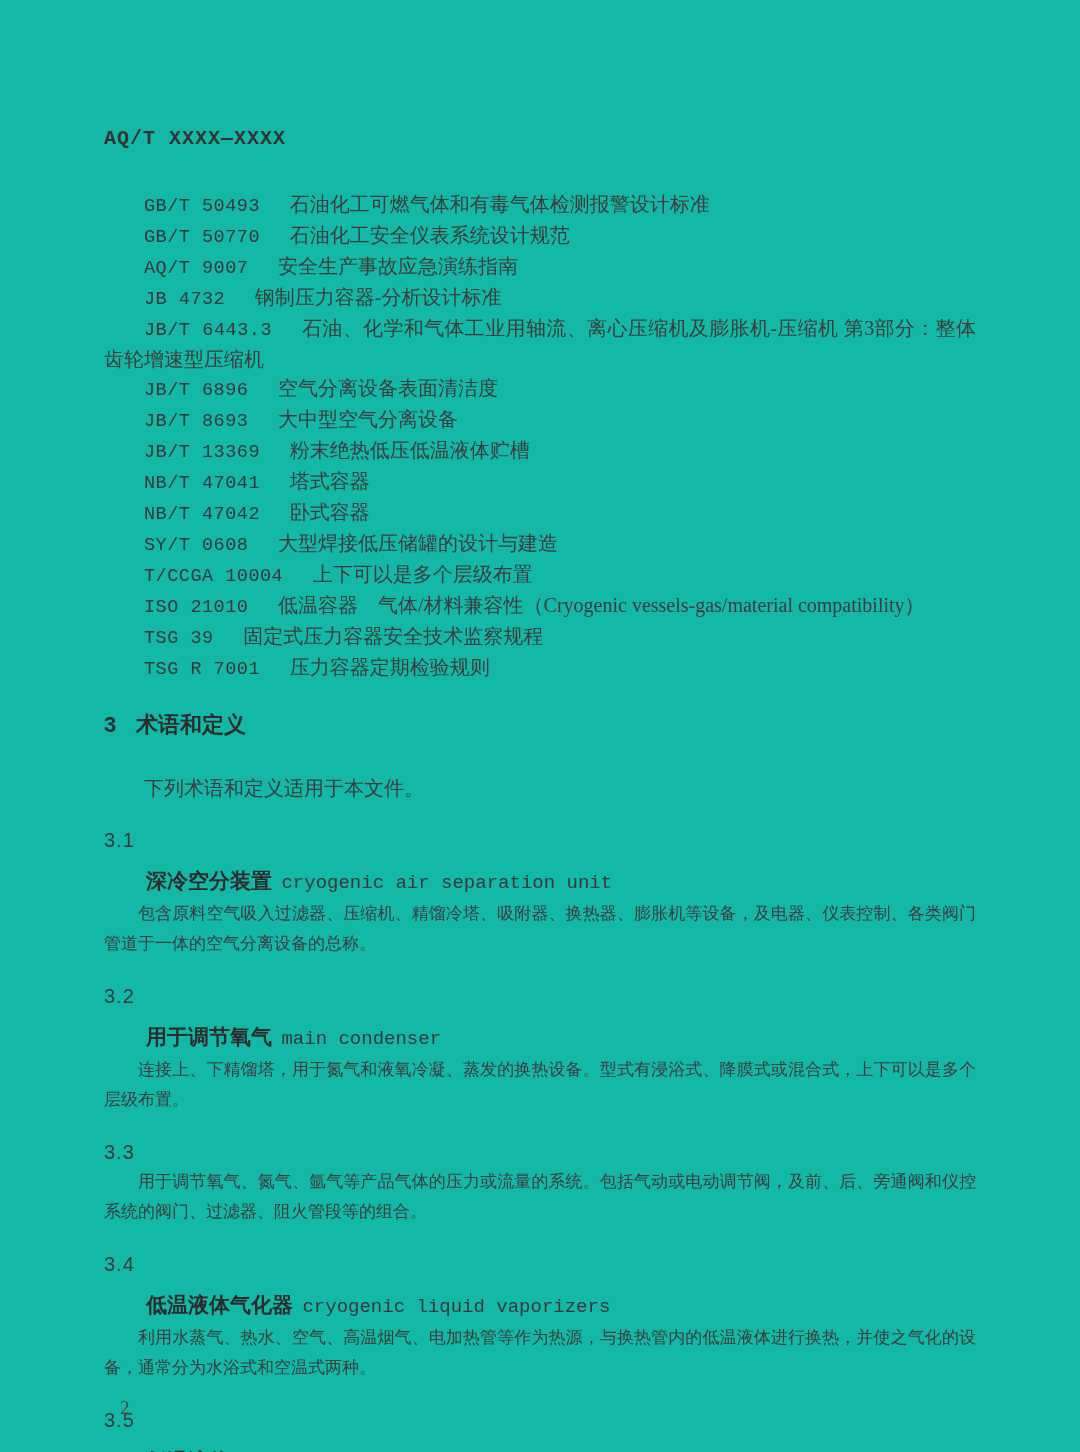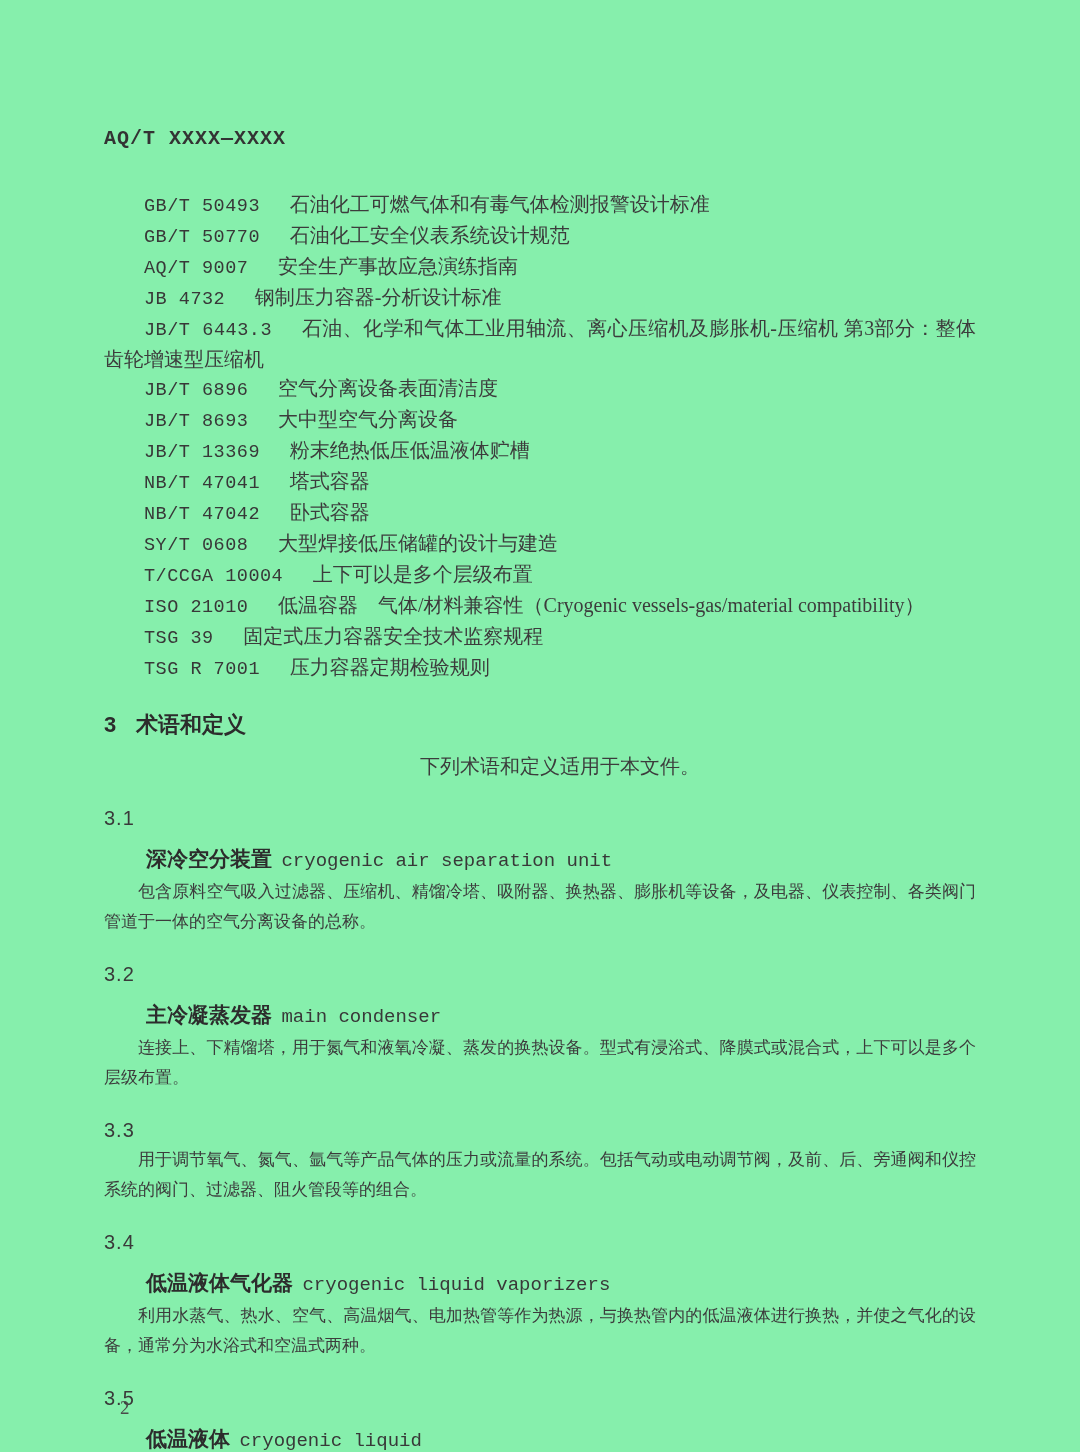--- a/index.html
+++ b/index.html
@@ -3,21 +3,21 @@
 <meta charset="utf-8">
 <style>
   * { margin: 0; padding: 0; box-sizing: border-box; }
   html, body { background: #eef0ef; }
   body { font-family: "Liberation Serif", "DejaVu Serif", serif; }
 
   .page {
     position: relative;
     width: 1080px;
     height: 1452px;
-    background: #86efac;
+    background: #14b8a6;
     color: #3c3c3c;
     overflow: hidden;
     padding: 128px 104px 0 104px;
   }
 
   
   .doc-header {
     font-family: "Liberation Mono", "DejaVu Sans Mono", monospace;
     font-weight: 600;
     font-size: 20px;
@@ -48,25 +48,24 @@
     margin-top: 28px;
     font-family: "Liberation Sans", "DejaVu Sans", sans-serif;
     font-weight: bold;
     font-size: 22px;
     line-height: 26px;
     color: #2c2c2c;
   }
   .section-heading .sec-num { margin-right: 0.9em; }
 
   .intro-par {
-    margin-top: 13px;
+    margin-top: 35px;
     font-size: 20px;
     line-height: 30px;
     text-indent: 2em;
-    text-align: center;
   }
 
   
   .term-num {
     margin-top: 26px;
     font-family: "Liberation Sans", "DejaVu Sans", sans-serif;
     font-size: 20px;
     line-height: 22px;
     color: #3a3a3a;
     letter-spacing: 1px;
@@ -135,21 +134,21 @@
   <p class="intro-par">下列术语和定义适用于本文件。</p>
 
   <div>
     <p class="term-num">3.1</p>
     <p class="term-name"><span class="term-cn">深冷空分装置</span><span class="term-en">cryogenic air separation unit</span></p>
     <p class="term-def">包含原料空气吸入过滤器、压缩机、精馏冷塔、吸附器、换热器、膨胀机等设备，及电器、仪表控制、各类阀门管道于一体的空气分离设备的总称。</p>
   </div>
 
   <div>
     <p class="term-num">3.2</p>
-    <p class="term-name"><span class="term-cn">主冷凝蒸发器</span><span class="term-en">main condenser</span></p>
+    <p class="term-name"><span class="term-cn">用于调节氧气</span><span class="term-en">main condenser</span></p>
     <p class="term-def">连接上、下精馏塔，用于氮气和液氧冷凝、蒸发的换热设备。型式有浸浴式、降膜式或混合式，上下可以是多个层级布置。</p>
   </div>
 
   <div>
     <p class="term-num">3.3</p>
     <p class="term-def">用于调节氧气、氮气、氩气等产品气体的压力或流量的系统。包括气动或电动调节阀，及前、后、旁通阀和仪控系统的阀门、过滤器、阻火管段等的组合。</p>
   </div>
 
   <div>
     <p class="term-num">3.4</p>

